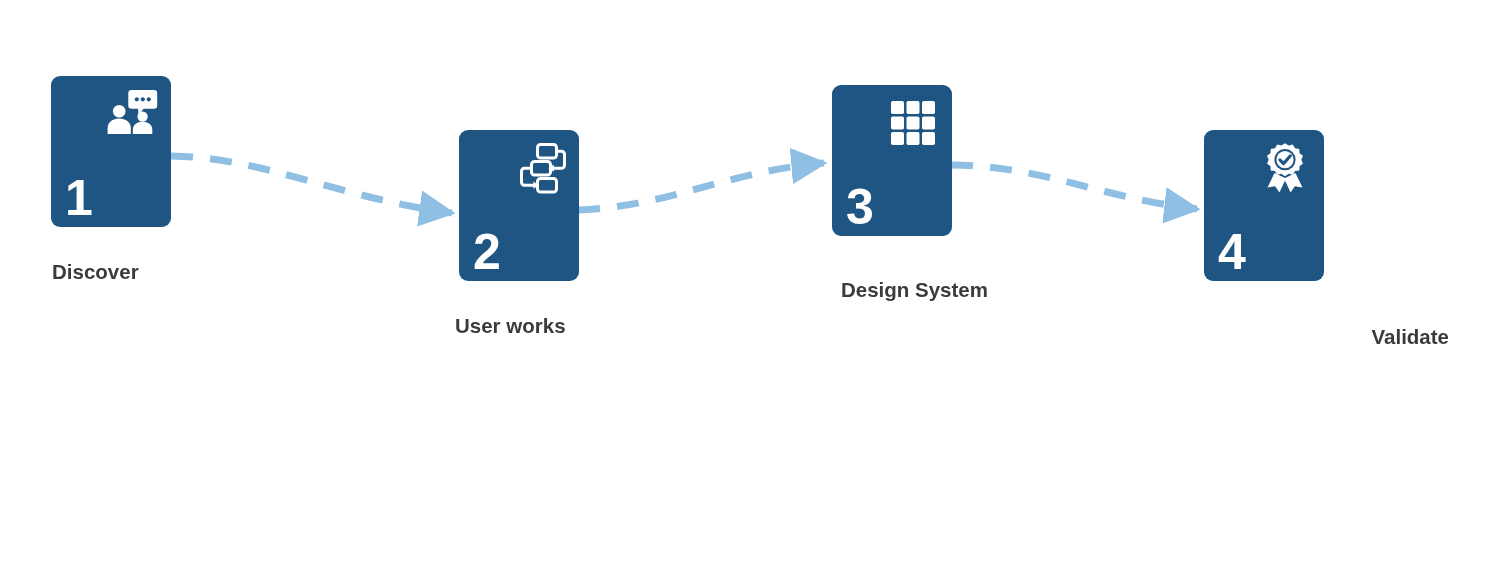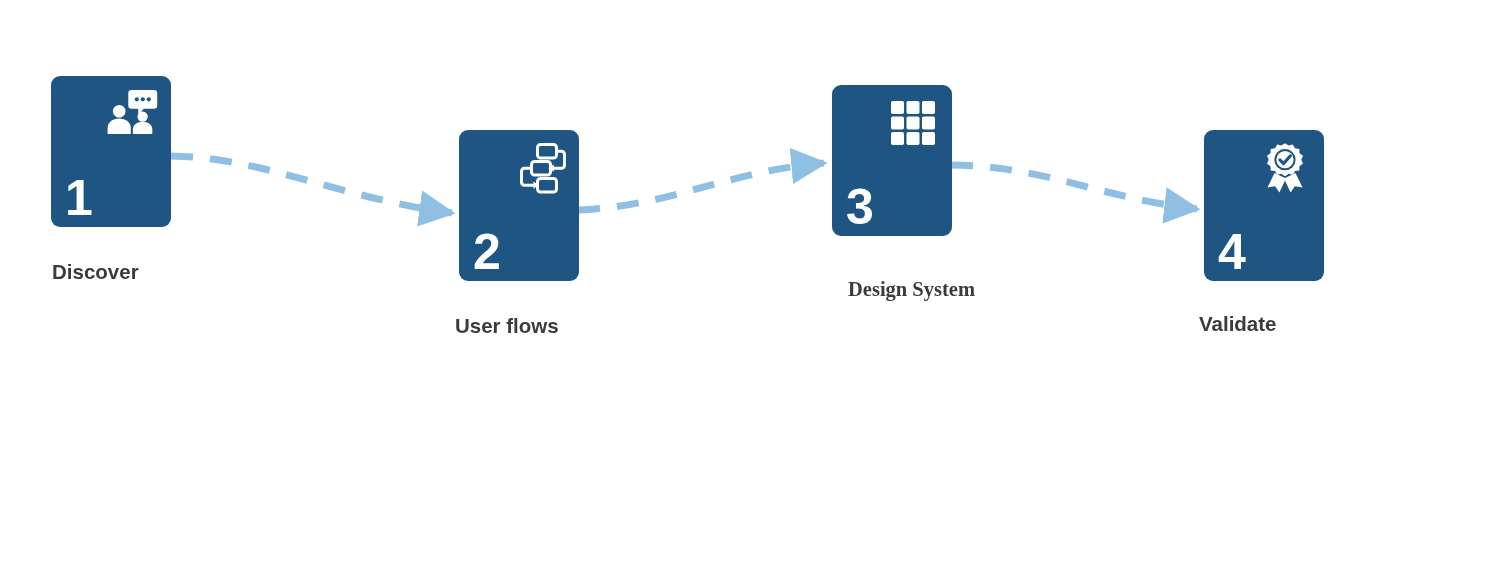--- a/index.html
+++ b/index.html
@@ -80,24 +80,24 @@
   }
 
   
   #step-1 { left: 51px;   top: 76px; }
   #step-1 .copy { left: 1px;  top: 181px; width: 245px; }
 
   #step-2 { left: 459px;  top: 130px; }
   #step-2 .copy { left: -4px; top: 181px; width: 225px; }
 
   #step-3 { left: 832px;  top: 85px; }
-  #step-3 .copy { left: 16px;  top: 190px; width: 200px; font-family: Liberation Serif, serif; }
+  #step-3 .copy { left: 9px;  top: 190px; width: 200px; }
 
   #step-4 { left: 1204px; top: 130px; }
-  #step-4 .copy { left: -5px; top: 179px; width: 250px; }
+  #step-4 .copy { left: -5px; top: 192px; width: 250px; text-align: right; }
 </style>
 </head>
 <body>
 
 <div id="stage">
 
   <svg id="connectors" viewBox="0 0 1488 578" width="1488" height="578" aria-hidden="true">
     <defs>
       <marker id="arrowhead" viewBox="0 0 10 10" refX="9" refY="5" markerWidth="5.2" markerHeight="5.2" orient="auto-start-reverse">
         <path d="M 0 0 L 10 5 L 0 10 z" fill="#8fc0e4"></path>
@@ -148,21 +148,21 @@
 
             <path d="M19.5 28.2 H12.5 A3 3 0 0 0 9.5 31.2 V42.2 A3 3 0 0 0 12.5 45.2 H22.8"></path>
           </g>
           <path d="M41.8 24.6 L36.3 28.2 L41.8 31.8 Z" fill="#ffffff"></path>
           <path d="M21.4 41.6 L26.9 45.2 L21.4 48.8 Z" fill="#ffffff"></path>
         </svg>
       </span>
       <span class="card-num">2</span>
     </div>
     <div class="copy">
-      <p class="copy-title">User flows</p>
+      <p class="copy-title">User works</p>
     </div>
   </div>
 
   <div class="step" id="step-3">
     <div class="card">
       <span class="card-icon">
         <svg viewBox="0 0 56 56" width="56" height="56">
           <g fill="#ffffff">
             <rect x="6" y="6" width="13" height="13" rx="1.8"></rect>
             <rect x="21.5" y="6" width="13" height="13" rx="1.8"></rect>

